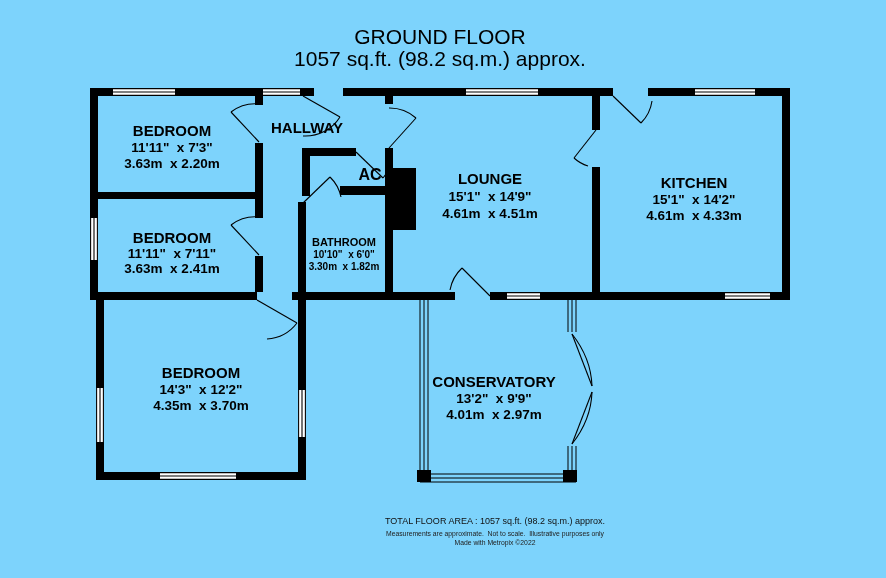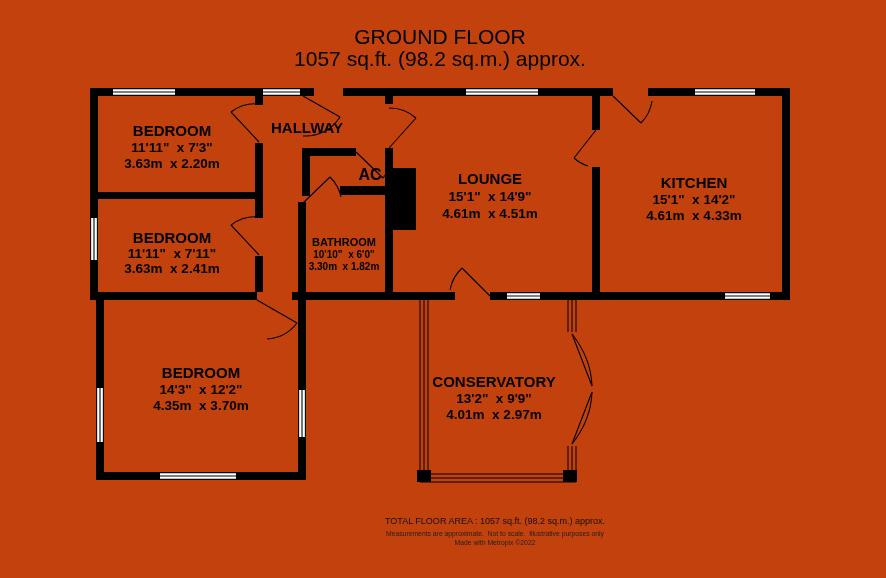--- a/index.html
+++ b/index.html
@@ -1,16 +1,16 @@
 <!DOCTYPE html>
 <html><head>
 <meta charset="utf-8">
 <style>
   html,body{margin:0;padding:0;background:#ffffff;}
-  .page{position:relative;width:886px;height:578px;background:#c2410c;overflow:hidden;
+  .page{position:relative;width:886px;height:578px;background:#7dd3fc;overflow:hidden;
         font-family:"Liberation Sans",sans-serif;}
   svg text{white-space:pre;fill:#000;}
   .title-txt{font-size:21px;font-weight:400;}
   .room-name{font-size:15px;font-weight:700;}
   .room-dim{font-size:13.5px;font-weight:700;}
   .small-name{font-size:11px;font-weight:700;}
   .small-dim{font-size:10px;font-weight:700;}
   .ac-txt{font-size:16px;font-weight:700;}
   .foot-main{font-size:9px;font-weight:400;fill:#111;}
   .foot-sub{font-size:6.8px;font-weight:400;fill:#222;}

